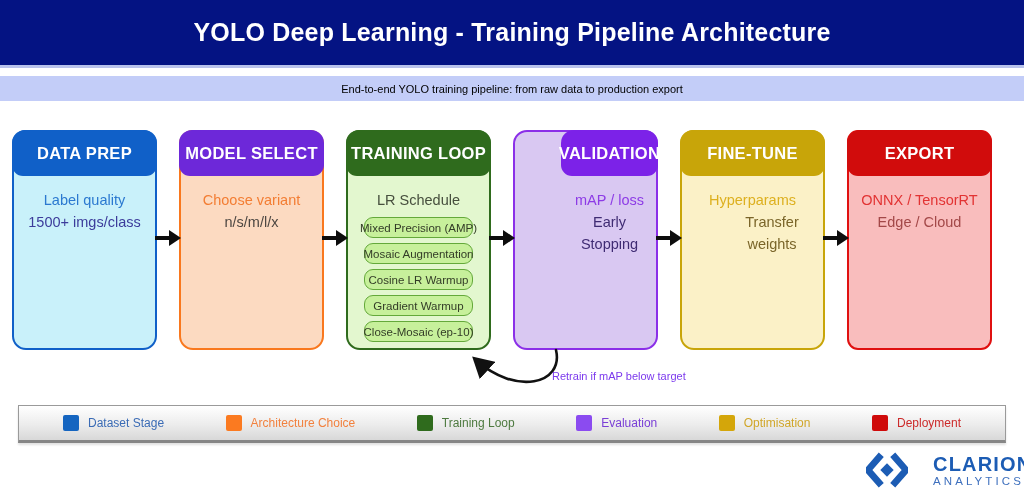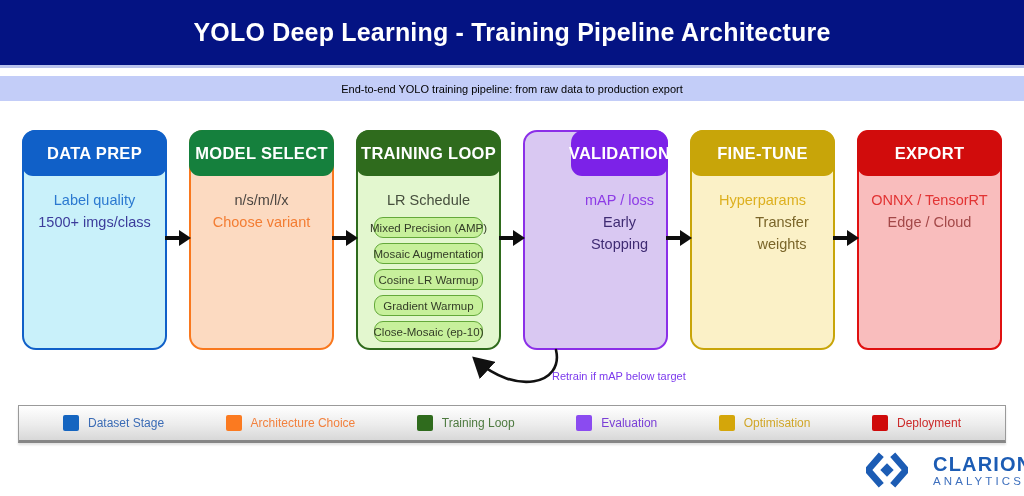--- a/index.html
+++ b/index.html
@@ -9,35 +9,35 @@
   
   .topbar{position:absolute;top:0;left:0;width:1024px;height:68px;background:#041383;
           border-bottom:3px solid #b9c3ec;display:flex;align-items:center;justify-content:center;
           box-sizing:border-box;}
   .topbar h1{margin:0;color:#ffffff;font-size:25px;font-weight:bold;letter-spacing:0.2px;}
   .subtitlebar{position:absolute;top:76px;left:0;width:1024px;height:25px;background:#c3cdf8;
           display:flex;align-items:center;justify-content:center;}
   .subtitlebar span{color:#000000;font-size:11px;}
 
   
-  .stages{position:absolute;top:130px;left:22px;width:980px;height:220px;display:flex;}
+  .stages{position:absolute;top:130px;left:12px;width:980px;height:220px;display:flex;}
   .card{width:145px;height:220px;box-sizing:border-box;border-radius:14px;border:2px solid;
         background:#fff;flex:none;}
   .card-header{height:46px;margin:-2px -2px 0 -2px;border-radius:13px 13px 11px 11px;
         display:flex;align-items:center;justify-content:center;color:#ffffff;
         font-weight:bold;font-size:16.5px;letter-spacing:0.3px;white-space:nowrap;}
   .card-body{padding-top:13px;text-align:center;}
   .line{font-size:14.5px;line-height:22px;}
 
   .s0{border-color:#1060c8;background:#c9f1fa;}
   .s0 .card-header{background:#1060c8;}
   .s0 .l0{color:#2b79d0;} .s0 .l1{color:#3c3c9b;}
 
   .s1{border-color:#f9781e;background:#fcdac1;}
-  .s1 .card-header{background:#15803d;}
+  .s1 .card-header{background:#6d28d9;}
   .s1 .l0{color:#f37d33;} .s1 .l1{color:#4d4742;}
 
   .s2{border-color:#2f6b1d;background:#e3f7cf;}
   .s2 .card-header{background:#2f6b1d;}
   .s2 .l0{color:#474f3e;margin-bottom:6px;}
   .pills{padding:0 16px;}
   .pill{height:19px;margin-bottom:5px;border-radius:9px;background:#c7f09b;
         border:1.5px solid #64a93a;display:flex;align-items:center;justify-content:center;
         font-size:11.5px;color:#333c27;white-space:nowrap;}
 
@@ -109,22 +109,22 @@
         <div class="line l0">Label quality</div>
         <div class="line l1">1500+ imgs/class</div>
       </div>
     </div>
 
     <div class="flow-arrow"></div>
 
     <div class="card s1">
       <div class="card-header">MODEL SELECT</div>
       <div class="card-body">
+        <div class="line l0">Choose variant</div>
         <div class="line l1">n/s/m/l/x</div>
-        <div class="line l0">Choose variant</div>
       </div>
     </div>
 
     <div class="flow-arrow"></div>
 
     <div class="card s2">
       <div class="card-header">TRAINING LOOP</div>
       <div class="card-body">
         <div class="line l0">LR Schedule</div>
         <div class="pills">

